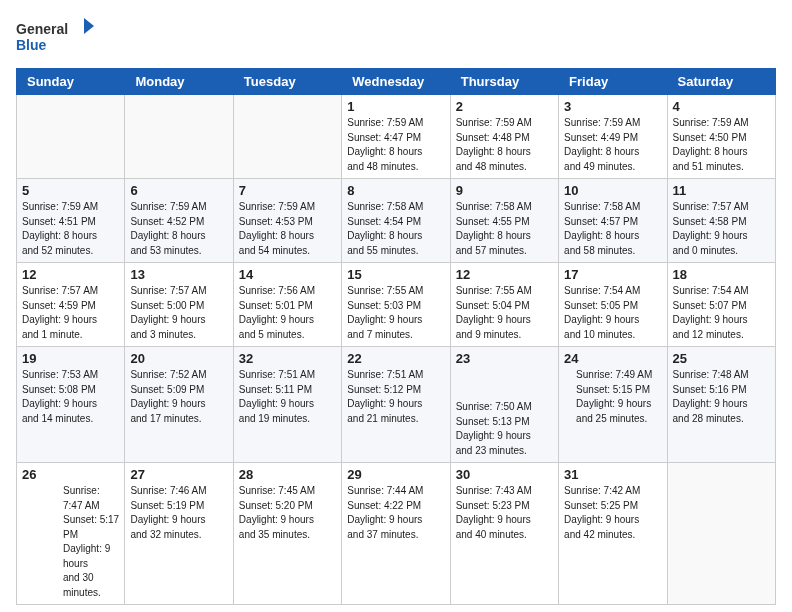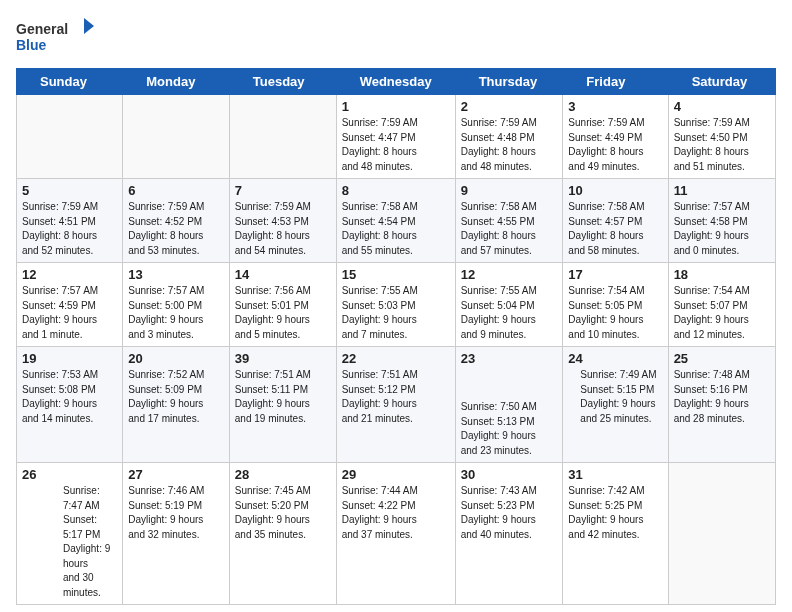--- a/index.html
+++ b/index.html
@@ -33,21 +33,21 @@
     }
     .calendar {
       width: 100%;
       border-collapse: collapse;
     }
     .calendar th {
       background: #1a5fb4;
       color: #fff;
       font-size: 13px;
       font-weight: bold;
-      padding: 5px 23px;
+      padding: 5px 10px;
       text-align: left;
       border: 1px solid #1a5fb4;
     }
     .calendar td {
       border: 1px solid #ccc;
       vertical-align: top;
       padding: 4px 5px;
       width: 108px;
       min-height: 80px;
       font-size: 10.5px;
@@ -243,21 +243,21 @@
 and 14 minutes.</div>
         </td>
         <td>
           <span class="day-num">20</span>
           <div class="cell-content" style="white-space: pre-line;">Sunrise: 7:52 AM
 Sunset: 5:09 PM
 Daylight: 9 hours
 and 17 minutes.</div>
         </td>
         <td>
-          <span class="day-num">39</span>
+          <span class="day-num">32</span>
           <div class="cell-content" style="white-space: pre-line;">Sunrise: 7:51 AM
 Sunset: 5:11 PM
 Daylight: 9 hours
 and 19 minutes.</div>
         </td>
         <td>
           <span class="day-num">22</span>
           <div class="cell-content" style="white-space: pre-line;">Sunrise: 7:51 AM
 Sunset: 5:12 PM
 Daylight: 9 hours

